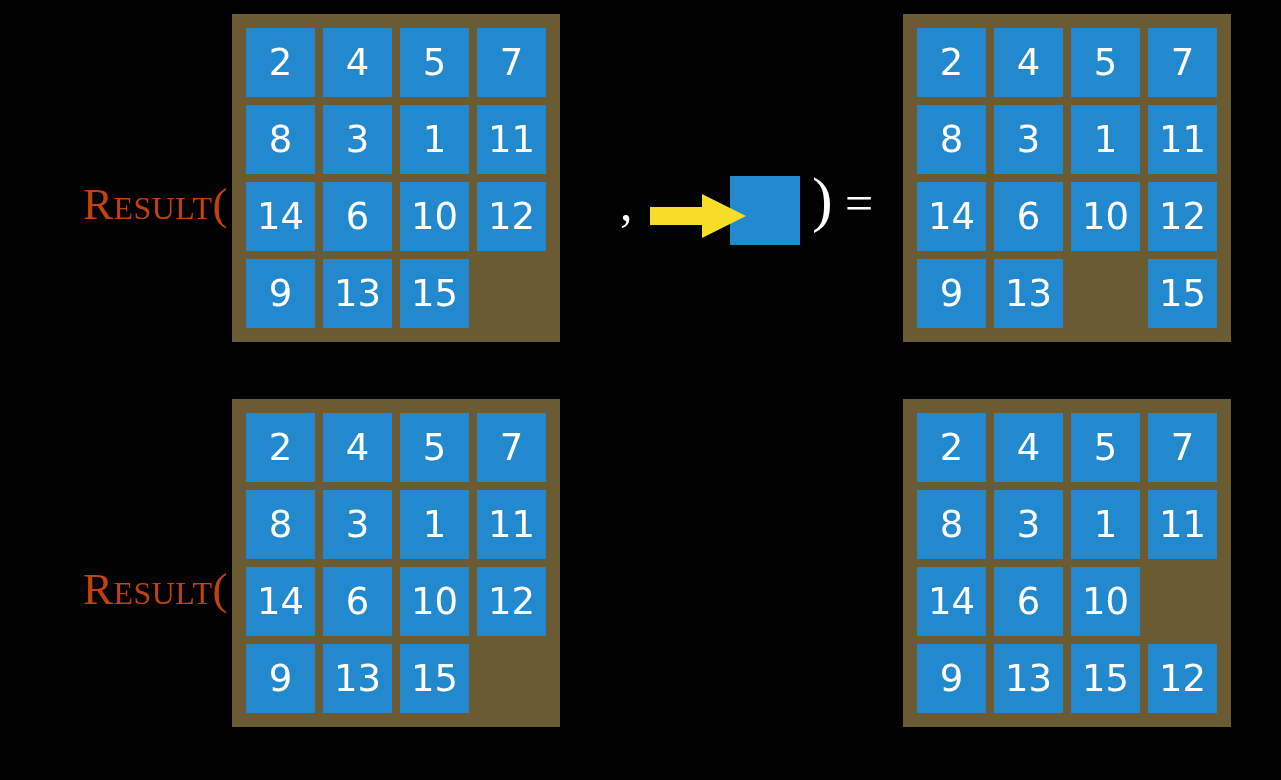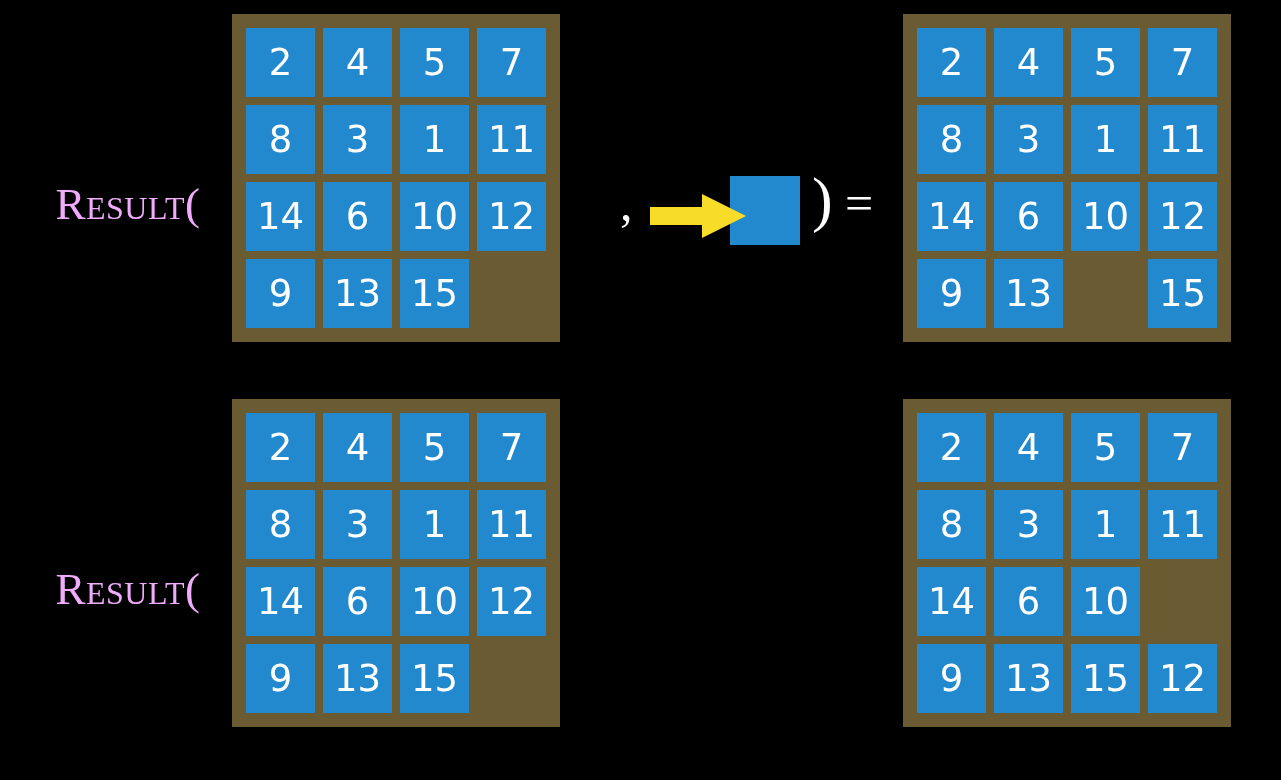--- a/index.html
+++ b/index.html
@@ -14,22 +14,22 @@
   
   .row { position:absolute; left:0; width:1281px; }
   .row-1 { top:0;   height:392px; }
   .row-2 { top:388px; height:392px; }
 
   
   .result-label {
     position:absolute;
     left:28px;
     width:200px;
-    text-align:center;
-    color:#f0abfc;
+    text-align:right;
+    color:#c2410c;
     font-family:"Liberation Serif", serif;
     font-size:45px;
     font-variant:small-caps;
     letter-spacing:0.5px;
     white-space:nowrap;
     line-height:1;
   }
 
   
   .board {

